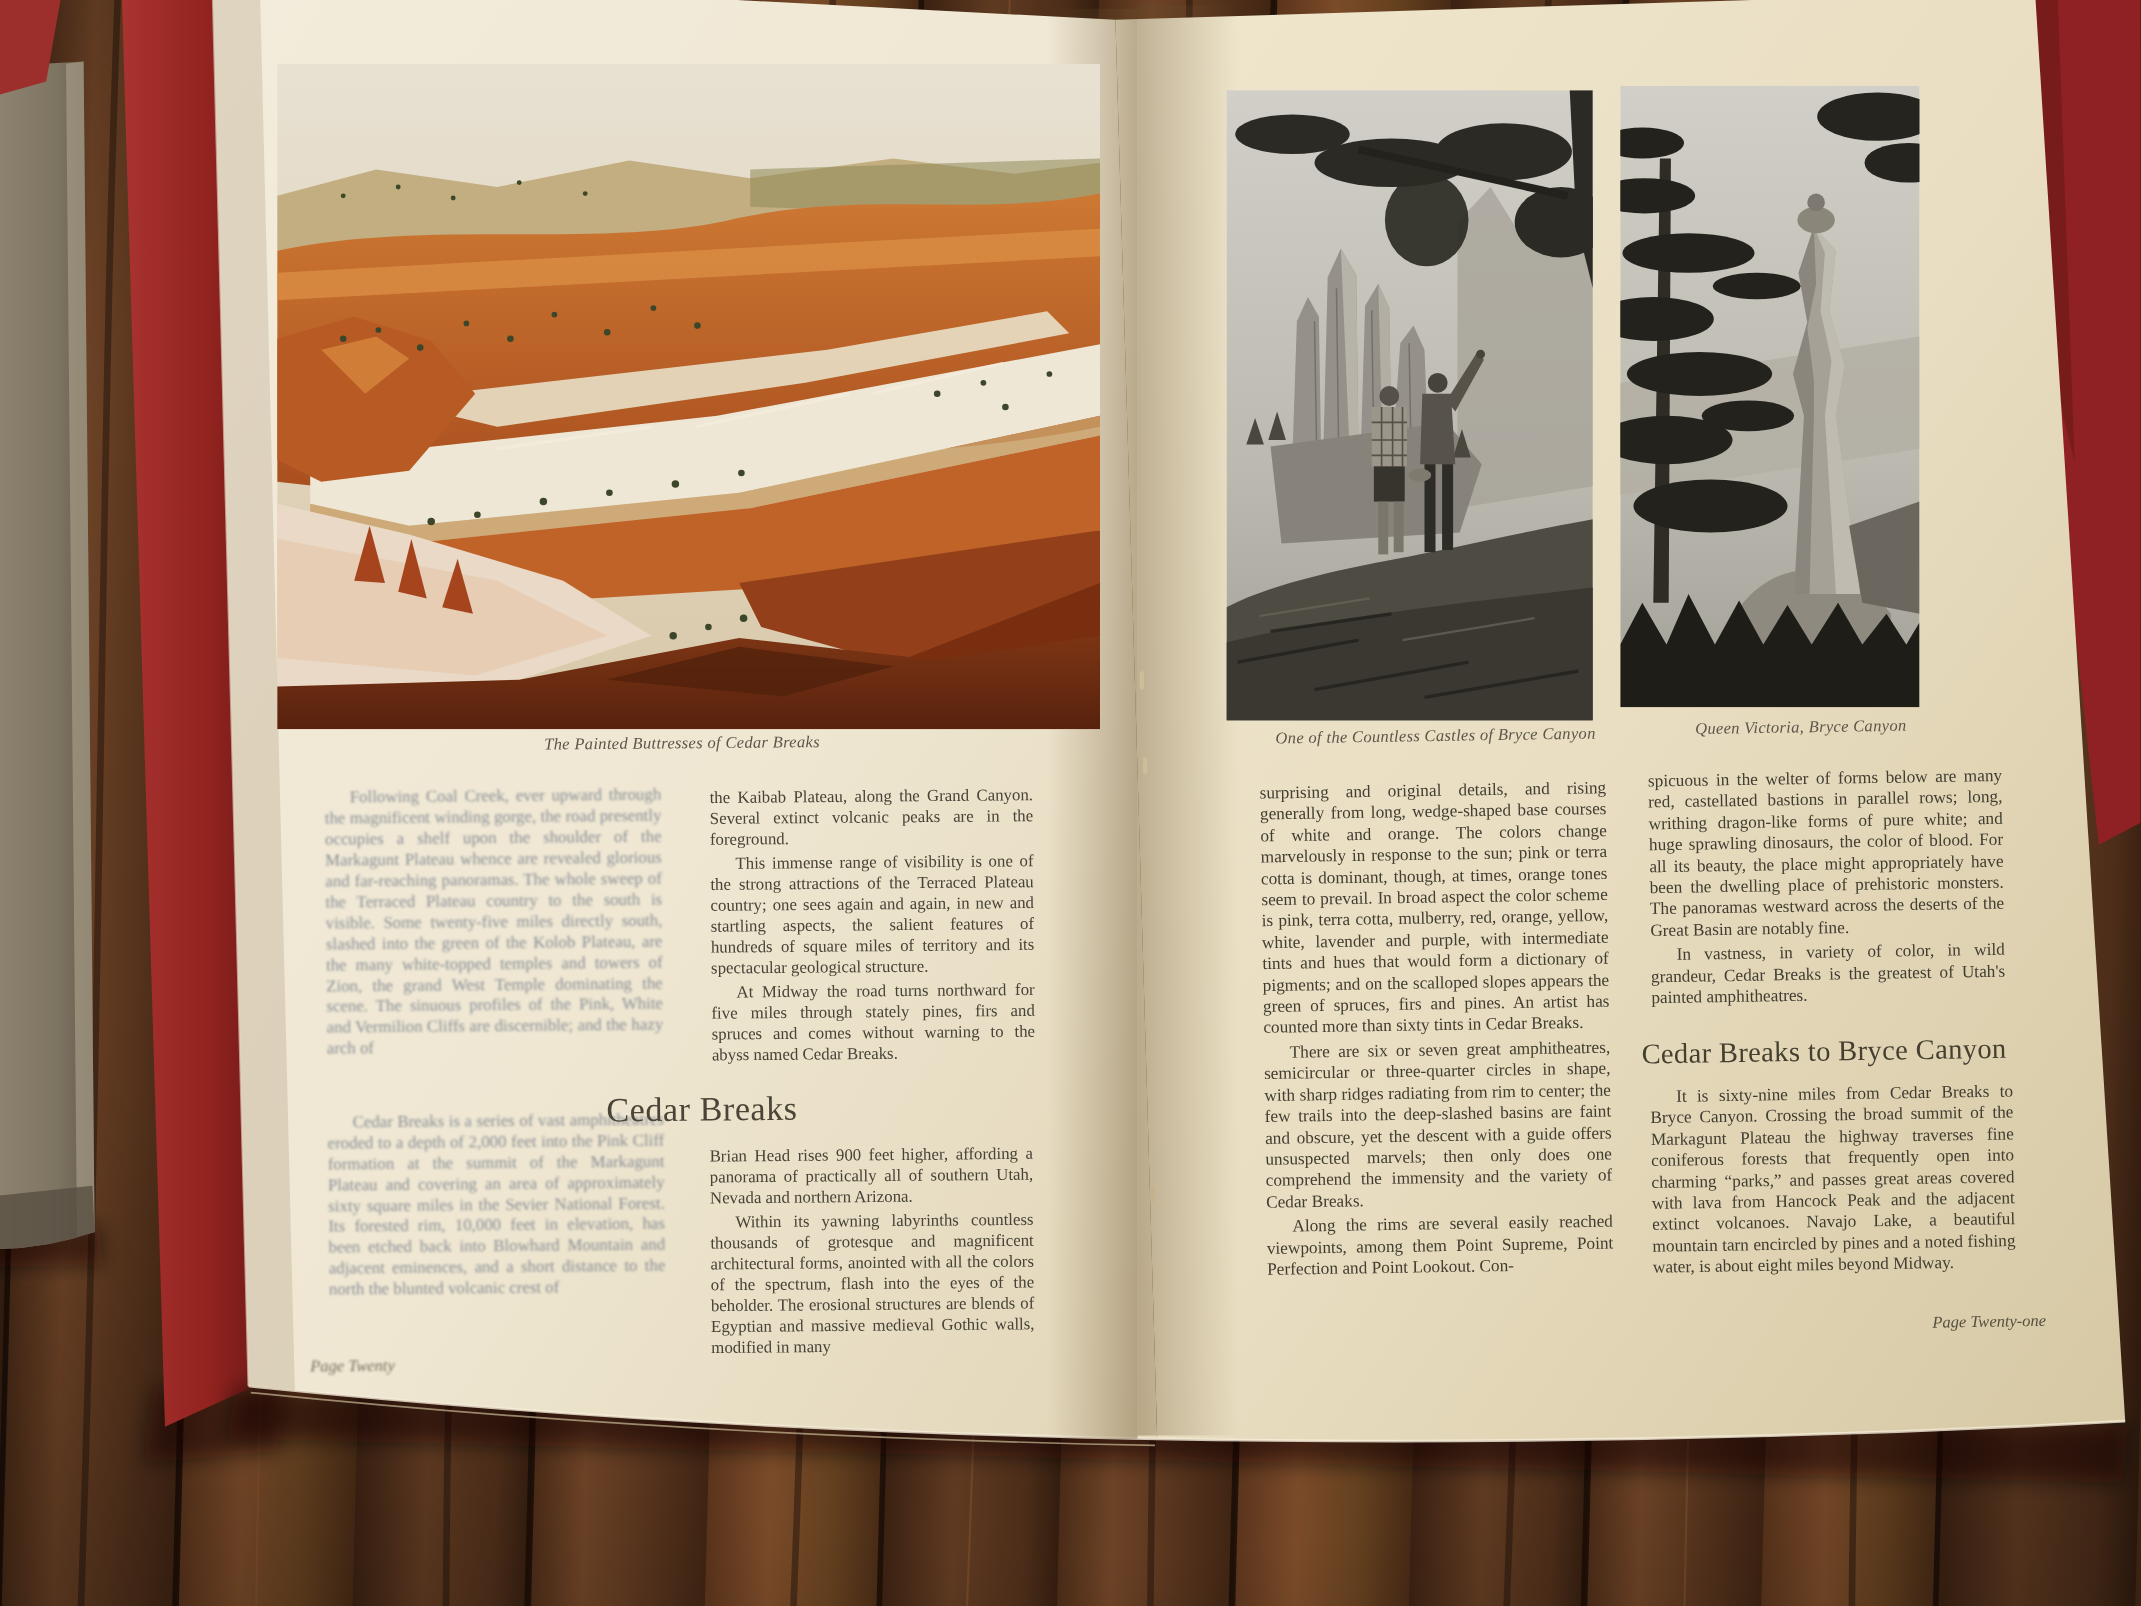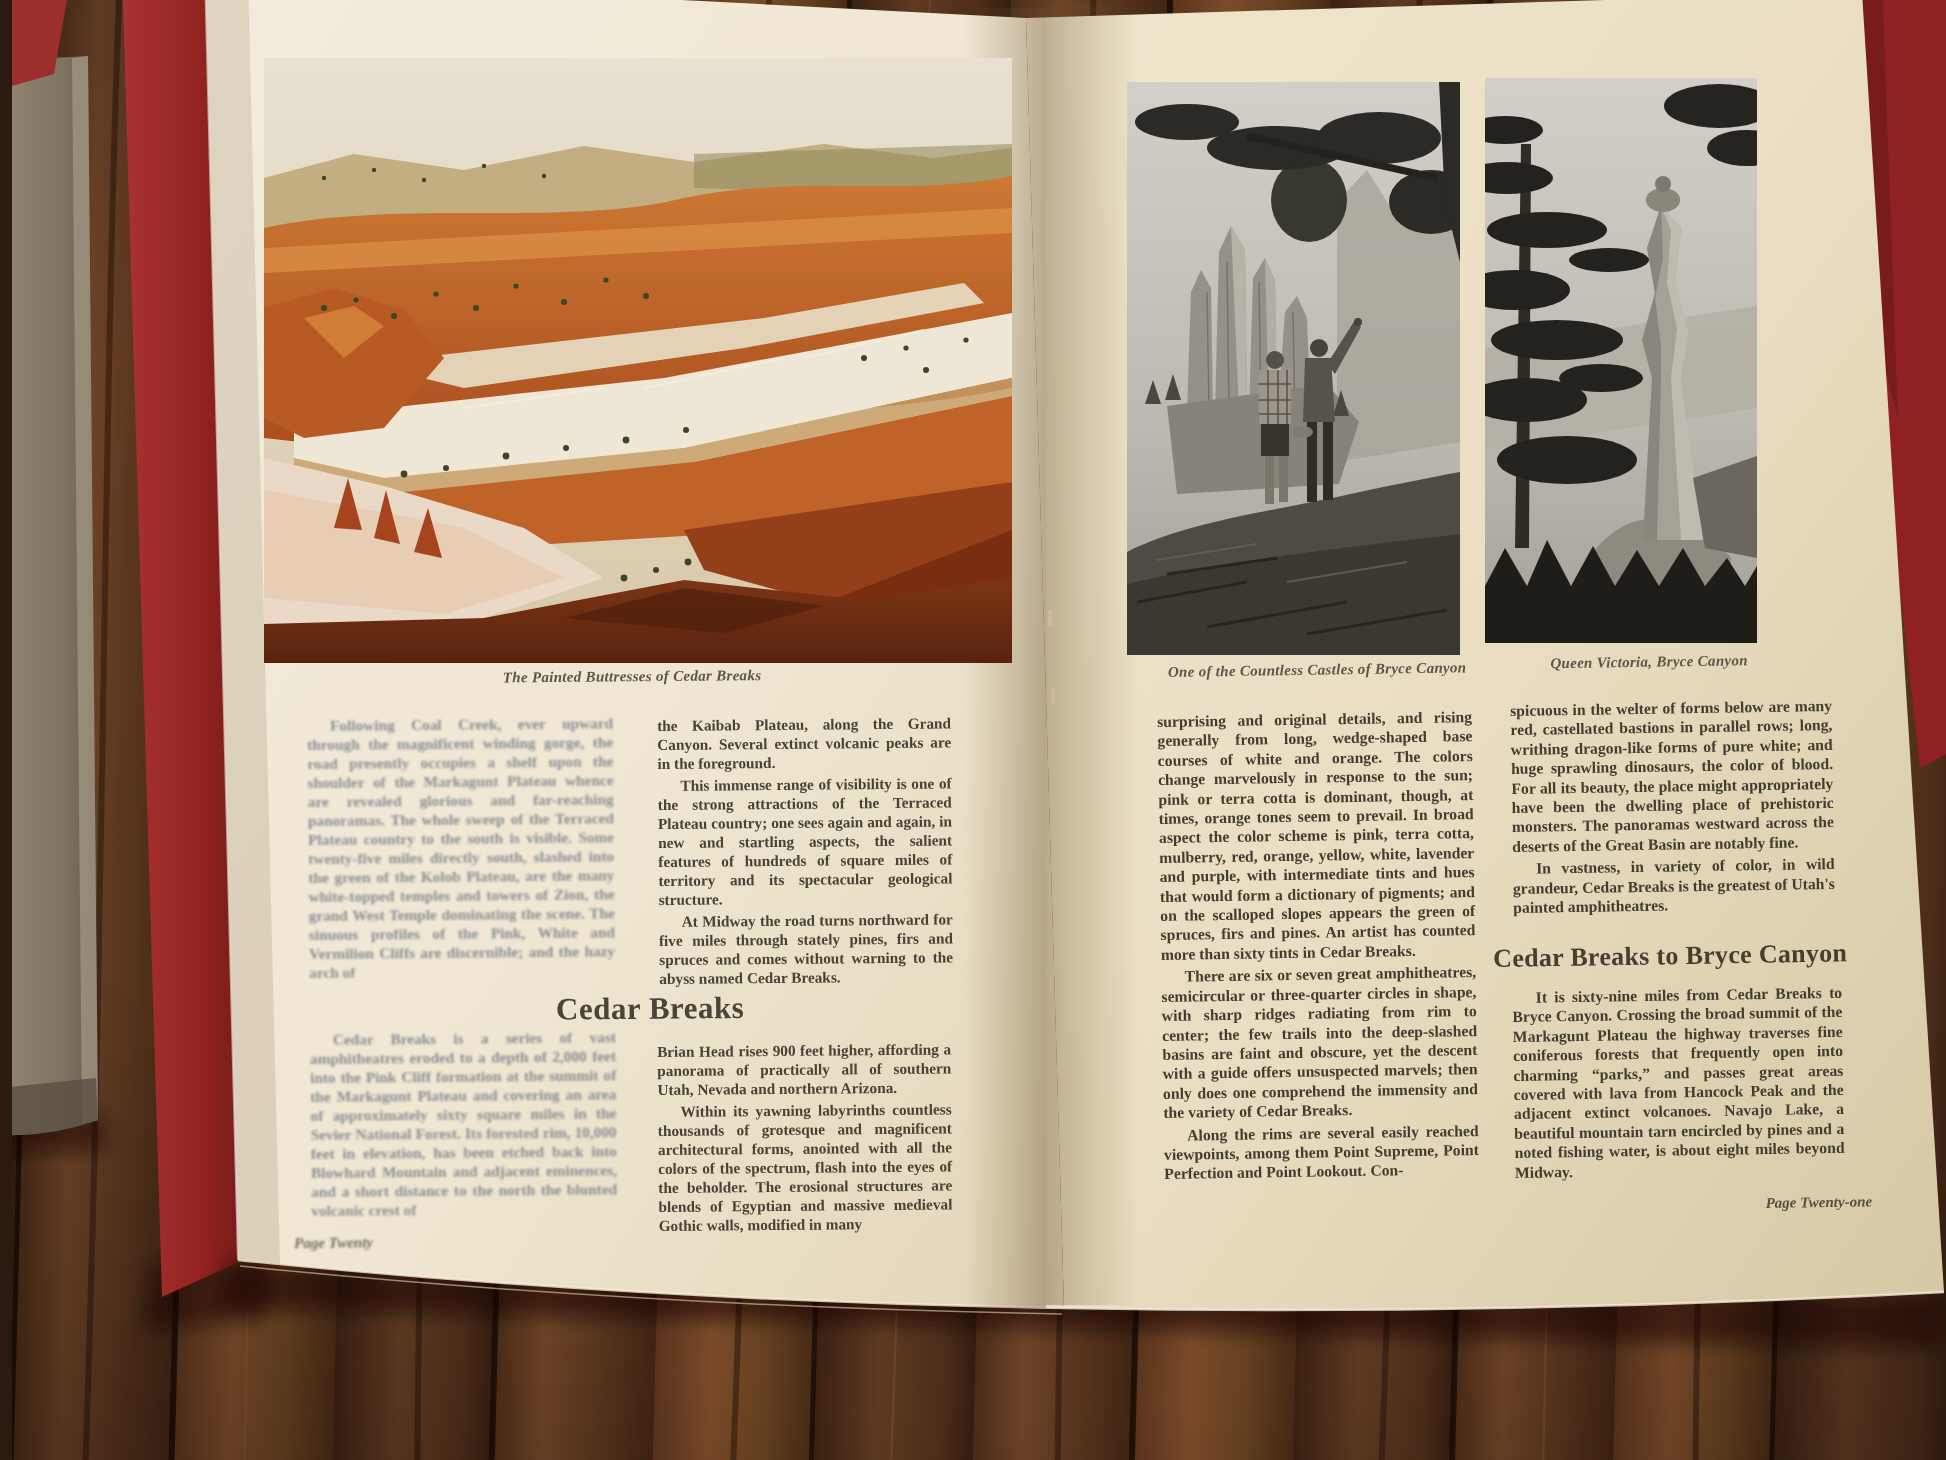--- a/index.html
+++ b/index.html
@@ -1,18 +1,18 @@
 <!DOCTYPE html>
 <html><head>
 <meta charset="utf-8">
 <style>
   html,body{margin:0;padding:0;}
   body{width:1946px;height:1460px;overflow:hidden;background:#2c1a10;position:relative;
        font-family:"Liberation Serif","DejaVu Serif",serif;}
-  #scene{position:absolute;left:12px;top:0;width:1758px;height:1460px;font-weight:bold;}
+  #scene{position:absolute;left:0;top:0;width:1758px;height:1460px;}
   #bg{position:absolute;left:0;top:0;}
   .tblock{position:absolute;color:#474337;}
   .lp{transform:rotate(-0.5deg);transform-origin:0 0;}
   .rp{transform:rotate(-0.9deg);transform-origin:0 0;}
   .cols p{margin:0;text-align:justify;}
   .cols p.ind{text-indent:1.5em;}
   .cols p + p{margin-top:3px;}
   .lcol{font-size:15.3px;line-height:19px;}
   .rcol{font-size:15.7px;line-height:19.4px;color:#413d31;}
   .gap-top{margin-top:48px !important;}

